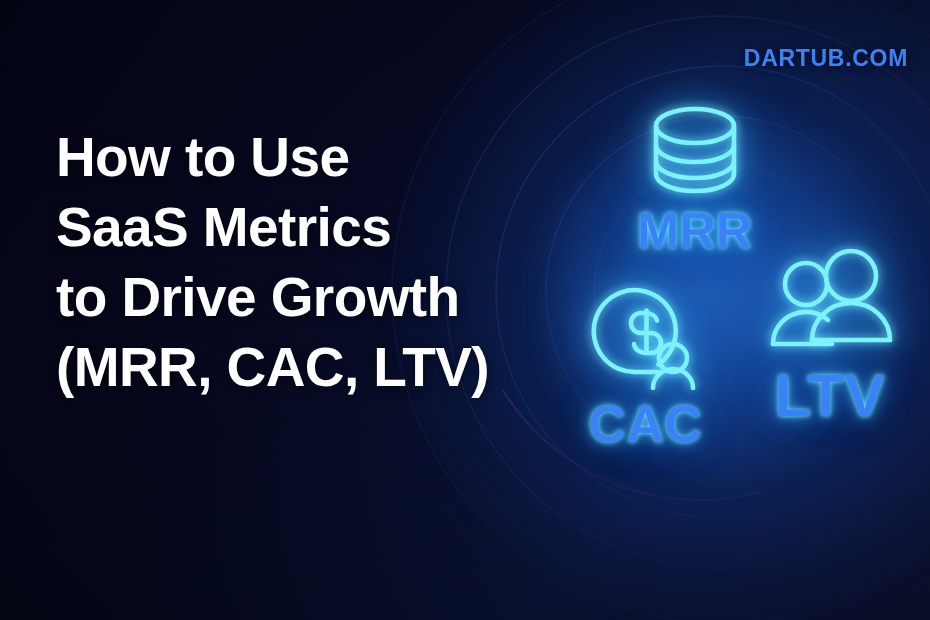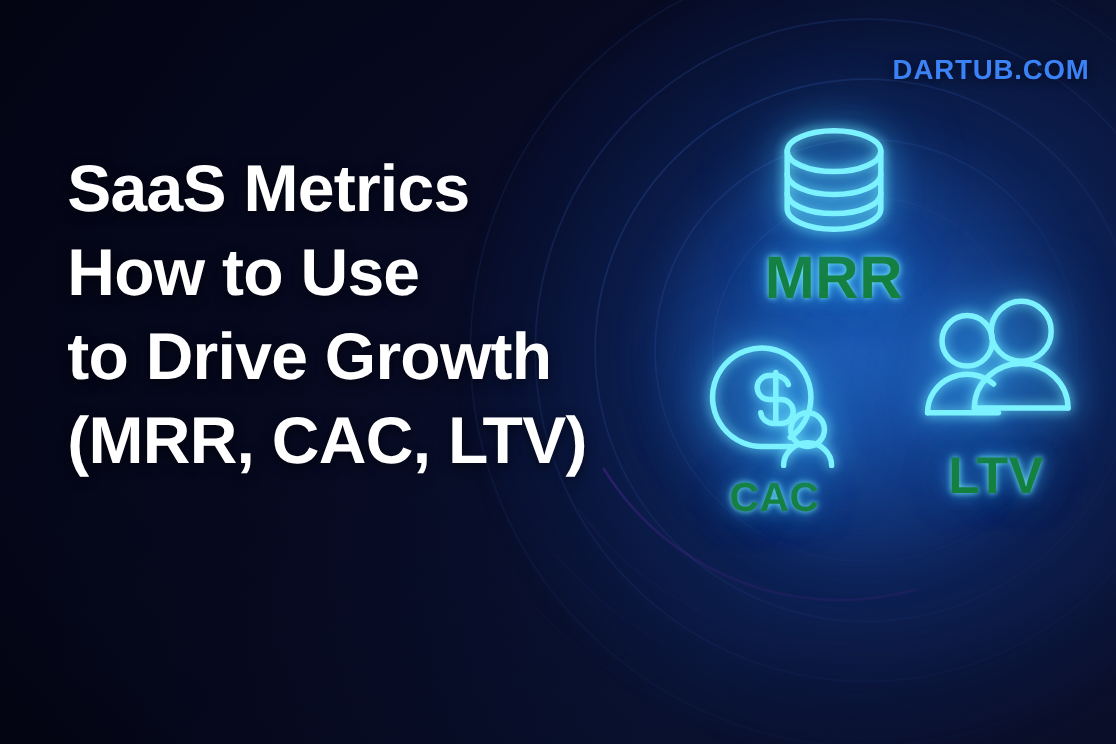--- a/index.html
+++ b/index.html
@@ -104,39 +104,39 @@
     align-items: center;
   }
   .metric-icon {
     display: block;
     filter:
       drop-shadow(0 0 5px rgba(110,236,255,0.95))
       drop-shadow(0 0 14px rgba(60,190,255,0.72))
       drop-shadow(0 0 30px rgba(40,150,255,0.42));
   }
   .metric-label {
-    color: #15803d;
+    color: #3b82f6;
     font-weight: 700;
     line-height: 1;
     letter-spacing: 0.5px;
     text-shadow:
       0 0 5px rgba(120,240,255,0.95),
       0 0 14px rgba(70,200,255,0.78),
       0 0 30px rgba(40,150,255,0.5),
       0 0 50px rgba(30,120,230,0.3);
   }
 
   #metric-mrr       { left: 600px; top: 104px; width: 190px; }
   #metric-mrr .metric-label  { font-size: 50px; margin-top: 10px; }
 
   #metric-cac       { left: 558px; top: 278px; width: 175px; }
-  #metric-cac .metric-label  { font-size: 34px; margin-top: 8px; }
+  #metric-cac .metric-label  { font-size: 52px; margin-top: 8px; }
 
   #metric-ltv       { left: 750px; top: 248px; width: 160px; }
-  #metric-ltv .metric-label  { font-size: 43px; margin-top: 22px; }
+  #metric-ltv .metric-label  { font-size: 60px; margin-top: 12px; }
 </style>
 </head>
 <body>
 
 <div id="canvas">
 
   <div class="bg-base"></div>
   <div class="bg-glow"></div>
   <div class="bg-glow-core"></div>
 
@@ -174,22 +174,22 @@
       <circle cx="700" cy="268" r="306" fill="none" stroke="url(#ringPurpleFaint)" stroke-width="1.6" stroke-dasharray="350 2400" stroke-dashoffset="-400" opacity="0.62"></circle>
       <circle cx="700" cy="268" r="348" fill="none" stroke="url(#ringPurpleFaint)" stroke-width="1.5" stroke-dasharray="360 2600" stroke-dashoffset="-470" opacity="0.42"></circle>
     </g>
   </svg>
 
   <div class="bg-vignette"></div>
 
   <div class="logo">DARTUB.COM</div>
 
   <div class="title-block">
+    <div class="title-line">How to Use</div>
     <div class="title-line">SaaS Metrics</div>
-    <div class="title-line">How to Use</div>
     <div class="title-line">to Drive Growth</div>
     <div class="title-line">(MRR, CAC, LTV)</div>
   </div>
 
   <div class="metric" id="metric-mrr">
     <svg class="metric-icon" width="104" height="92" viewBox="0 0 104 92">
       <g fill="none" stroke="#7df2ff" stroke-width="4.6" stroke-linecap="round" stroke-linejoin="round">
         <ellipse cx="52" cy="22" rx="39" ry="17"></ellipse>
         <path d="M13 22 L13 70 A39 17 0 0 0 91 70 L91 22"></path>
         <path d="M13 41 A39 17 0 0 0 91 41"></path>

